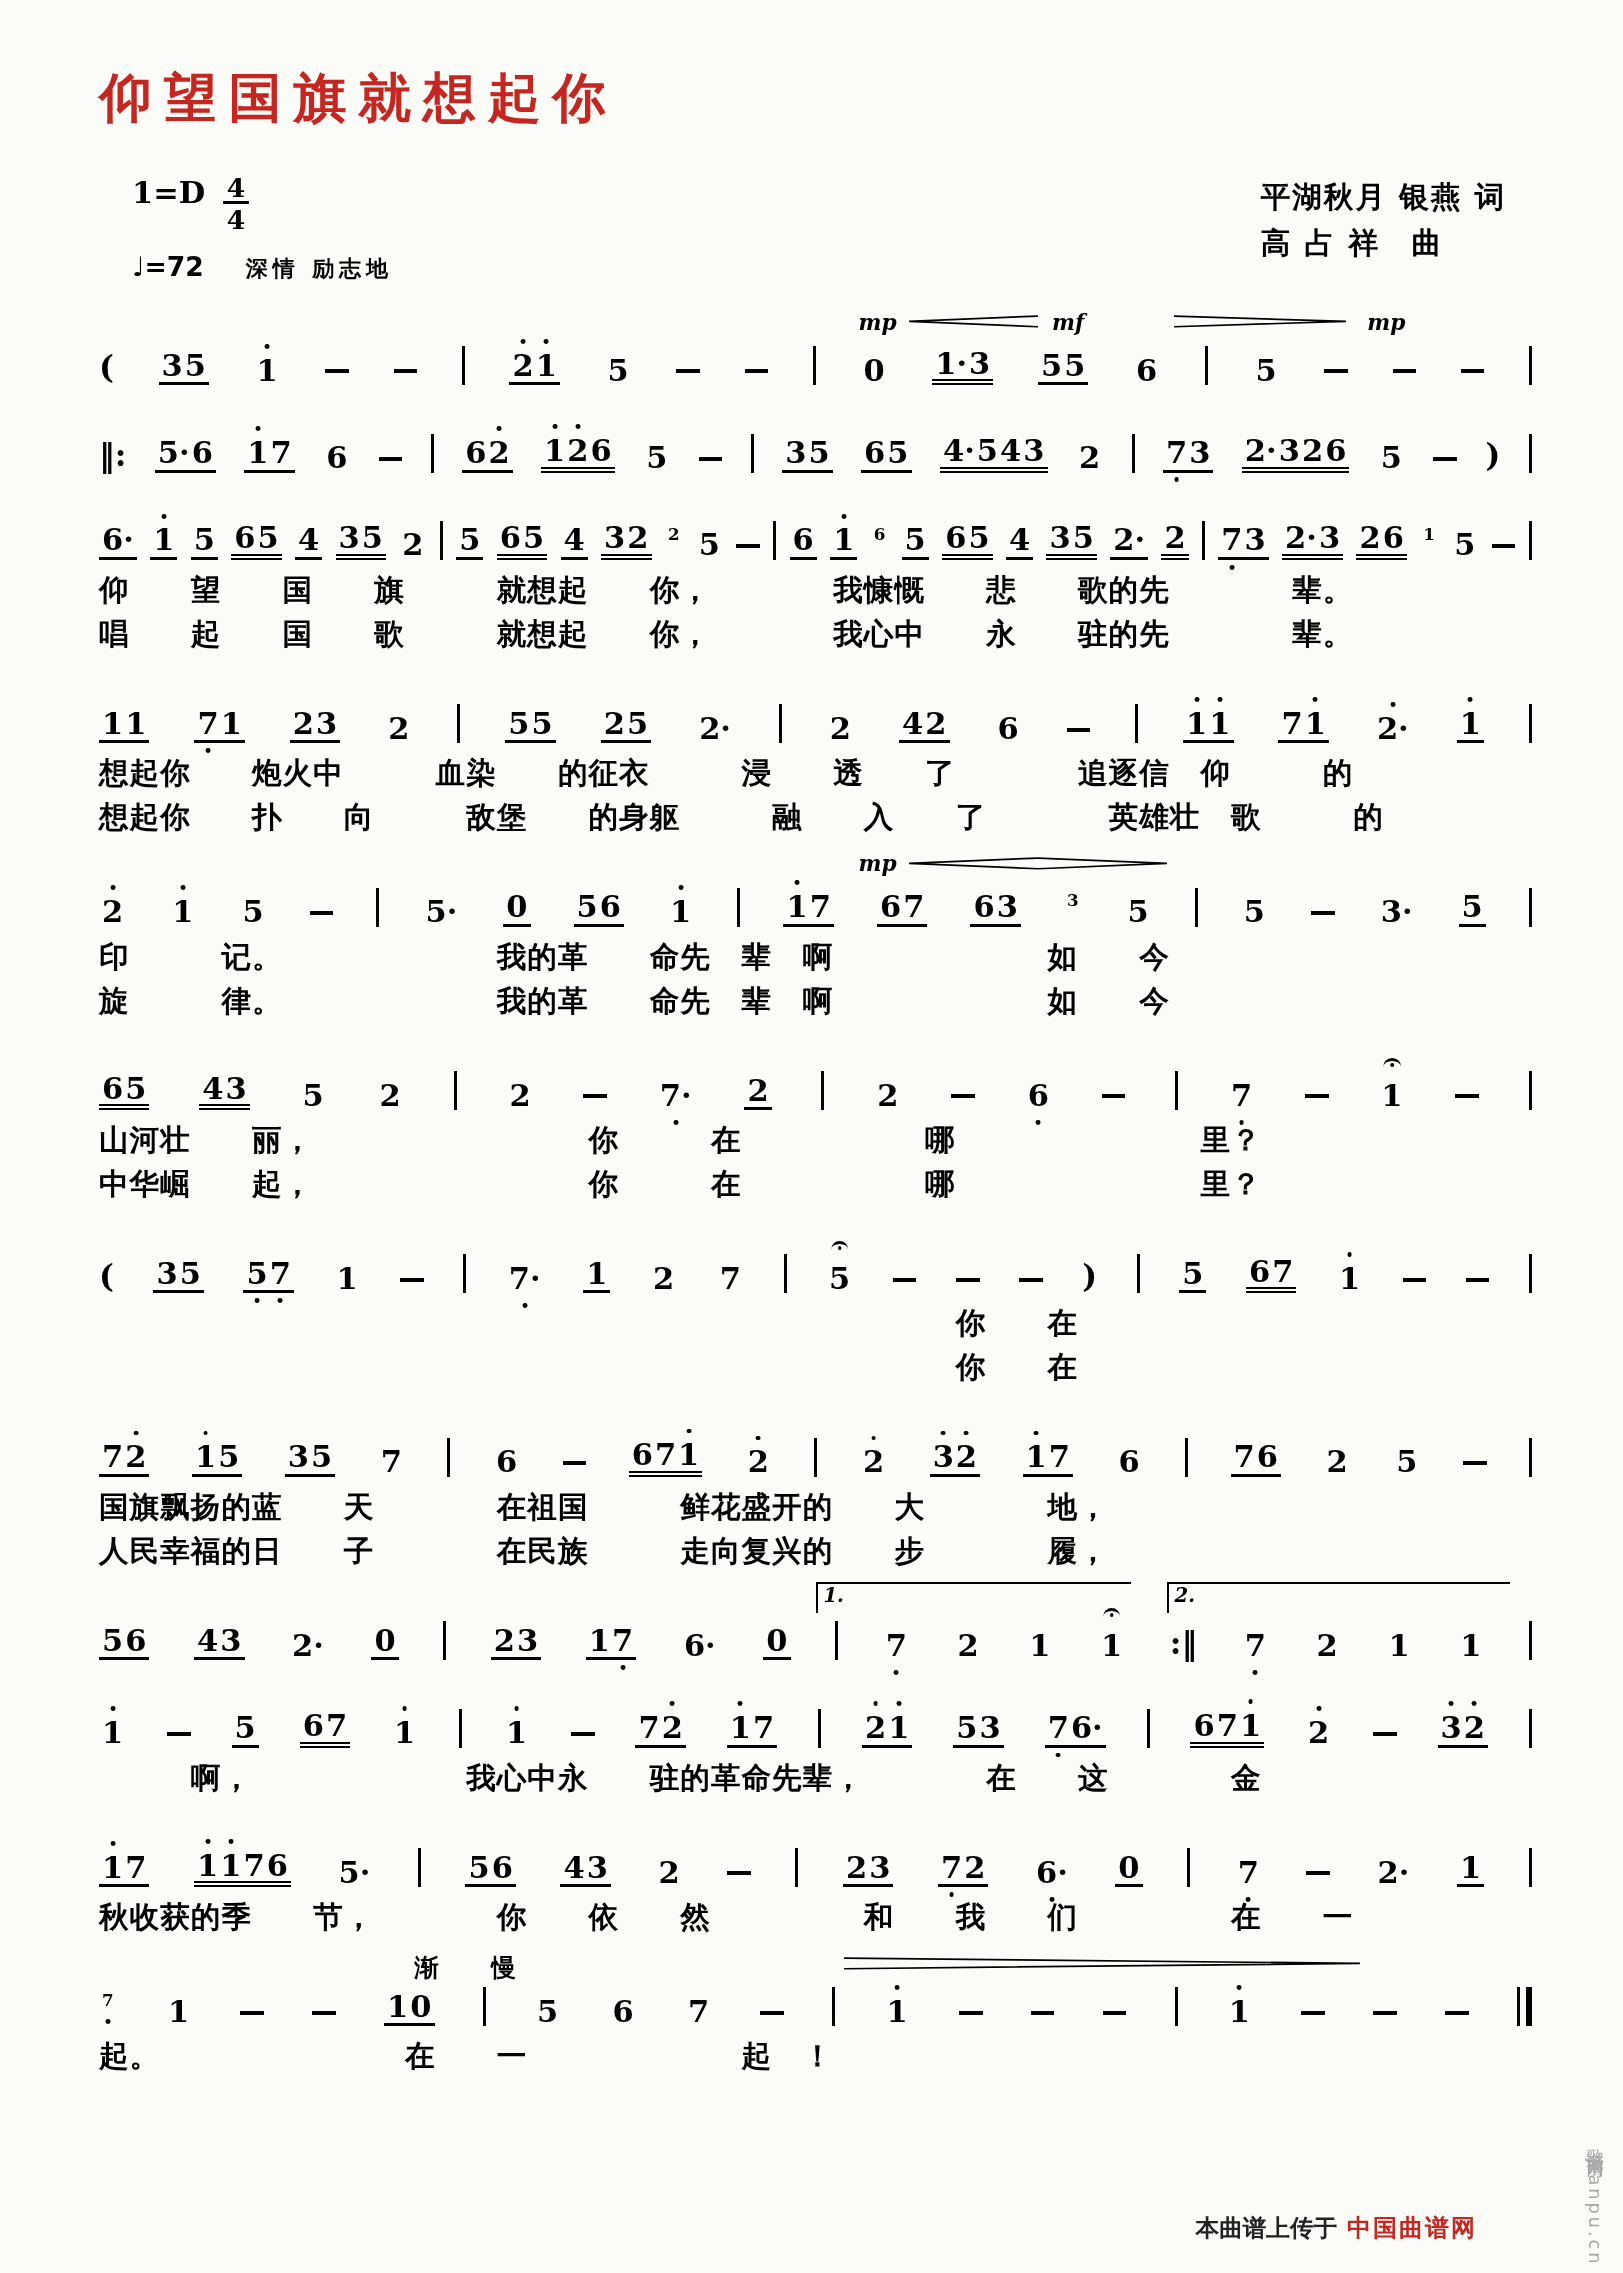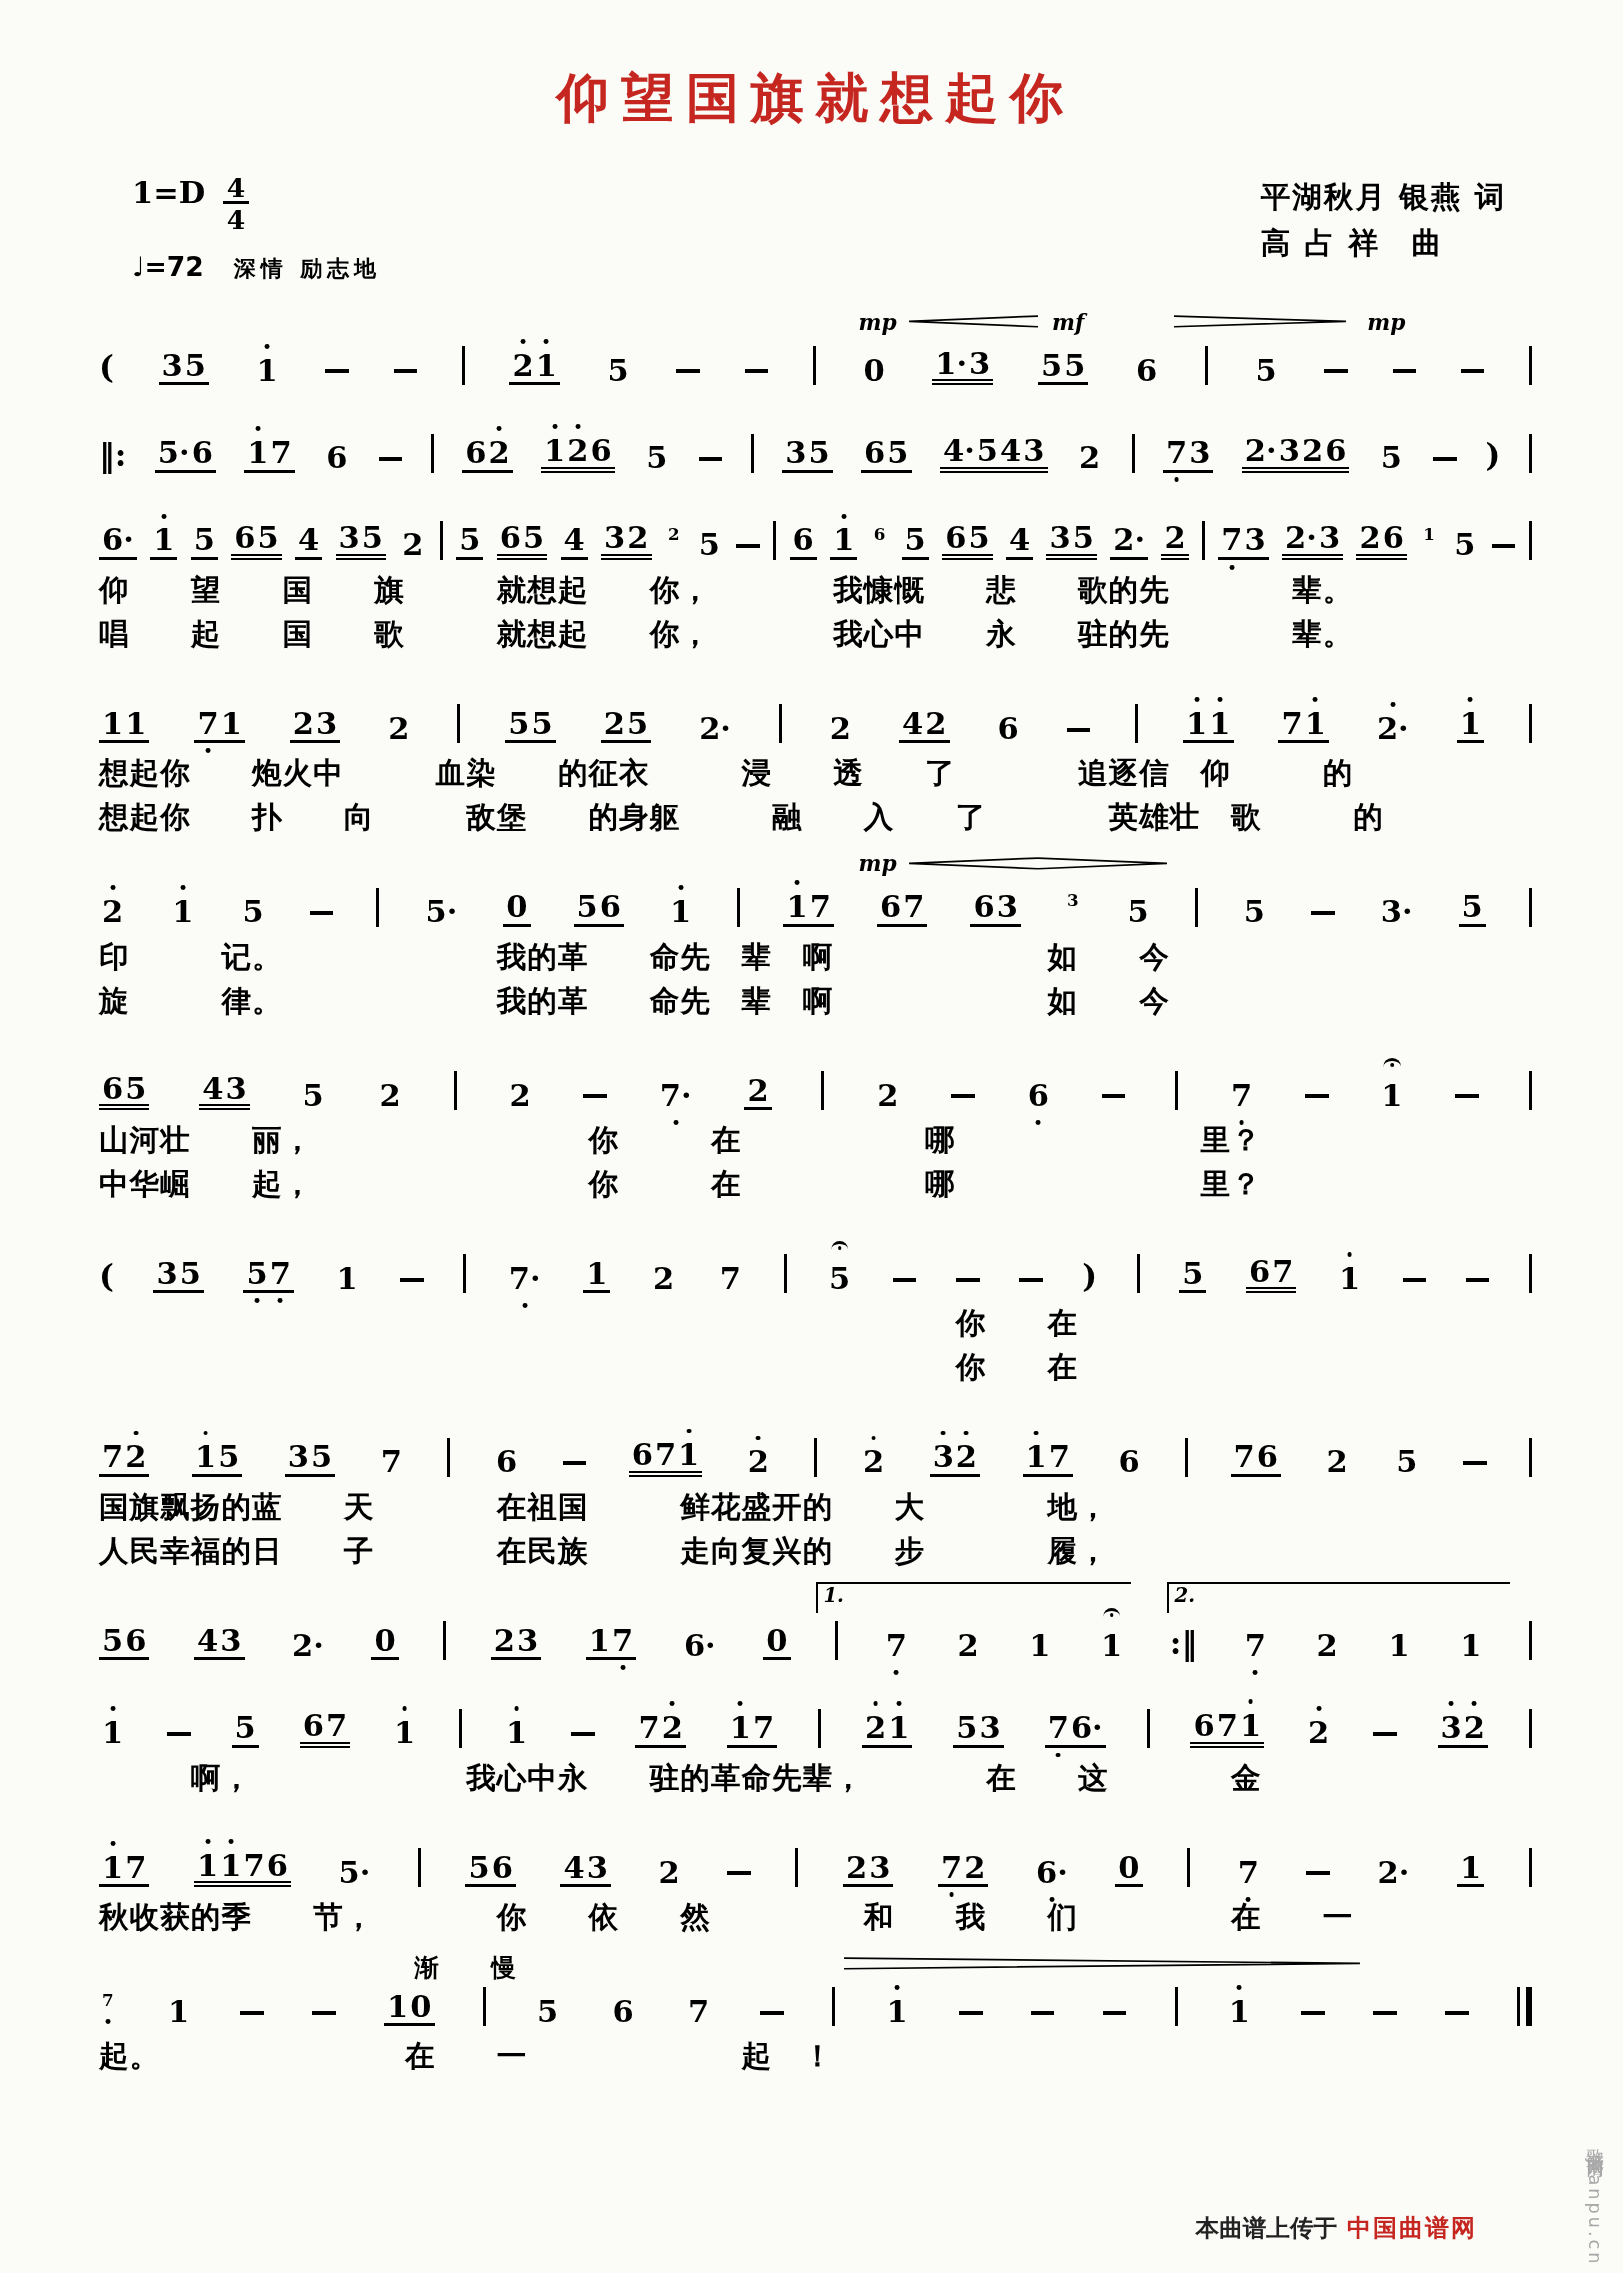--- a/index.html
+++ b/index.html
@@ -1,26 +1,26 @@
 <!DOCTYPE html>
 <html><head>
 <meta charset="utf-8">
 <style>
   html,body{margin:0;padding:0}
   body{width:1623px;height:2274px;background:#fbfbf8;font-family:"DejaVu Sans",sans-serif;color:#000;overflow:hidden}
   .page{position:relative;box-sizing:border-box;width:100%;height:100%;padding:63px 91px 0 99px}
 
-  .title{margin:0 0 39px;text-align:center;font-family:"DejaVu Serif",serif;font-weight:bold;
+  .title{margin:0 0 39px;font-family:"DejaVu Serif",serif;font-weight:bold;
          font-size:53px;color:#c5261f;letter-spacing:11.8px}
 
   .hdr{display:flex;justify-content:space-between;align-items:flex-start;margin:0 25.6px 25.6px 33px}
   .key-row{display:flex;gap:17.7px;font-family:"DejaVu Serif",serif;font-weight:bold;font-size:30.5px}
   .ts{display:inline-flex;flex-direction:column;align-items:center;line-height:1.02;font-size:26.6px}
   .ts .den{border-top:3px solid #000;padding:2px 3.9px 0}
-  .tempo-row{margin-top:17.7px;display:flex;align-items:baseline;gap:30px}
+  .tempo-row{margin-top:17.7px;display:flex;align-items:baseline;gap:42px}
   .tempo{font-family:"DejaVu Sans",sans-serif;font-weight:bold;font-size:26.6px}
   .expression{font-family:"DejaVu Serif",serif;font-weight:bold;font-size:22px;letter-spacing:4.9px}
   .credits{text-align:left;font-family:"DejaVu Serif",serif;font-weight:bold;font-size:29.6px;line-height:1.55;letter-spacing:2px}
 
   .sys{position:relative;padding-top:26.6px;margin-bottom:11.8px}
   .marks{position:absolute;top:0;left:0;right:0;height:26.6px}
   .mark{position:absolute;top:0;white-space:pre}
   .dyn{font:bold italic 21.7px "DejaVu Serif",serif}
   .cjk{font:bold 24.6px "DejaVu Serif",serif;letter-spacing:11.8px}
   .hairpin{top:5.9px;height:12.8px}

